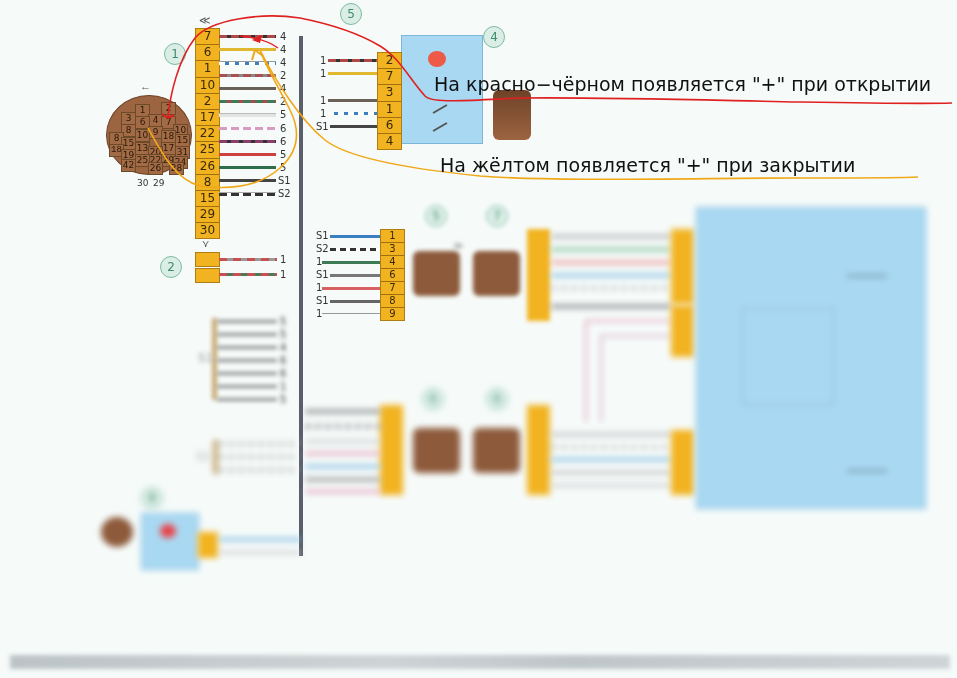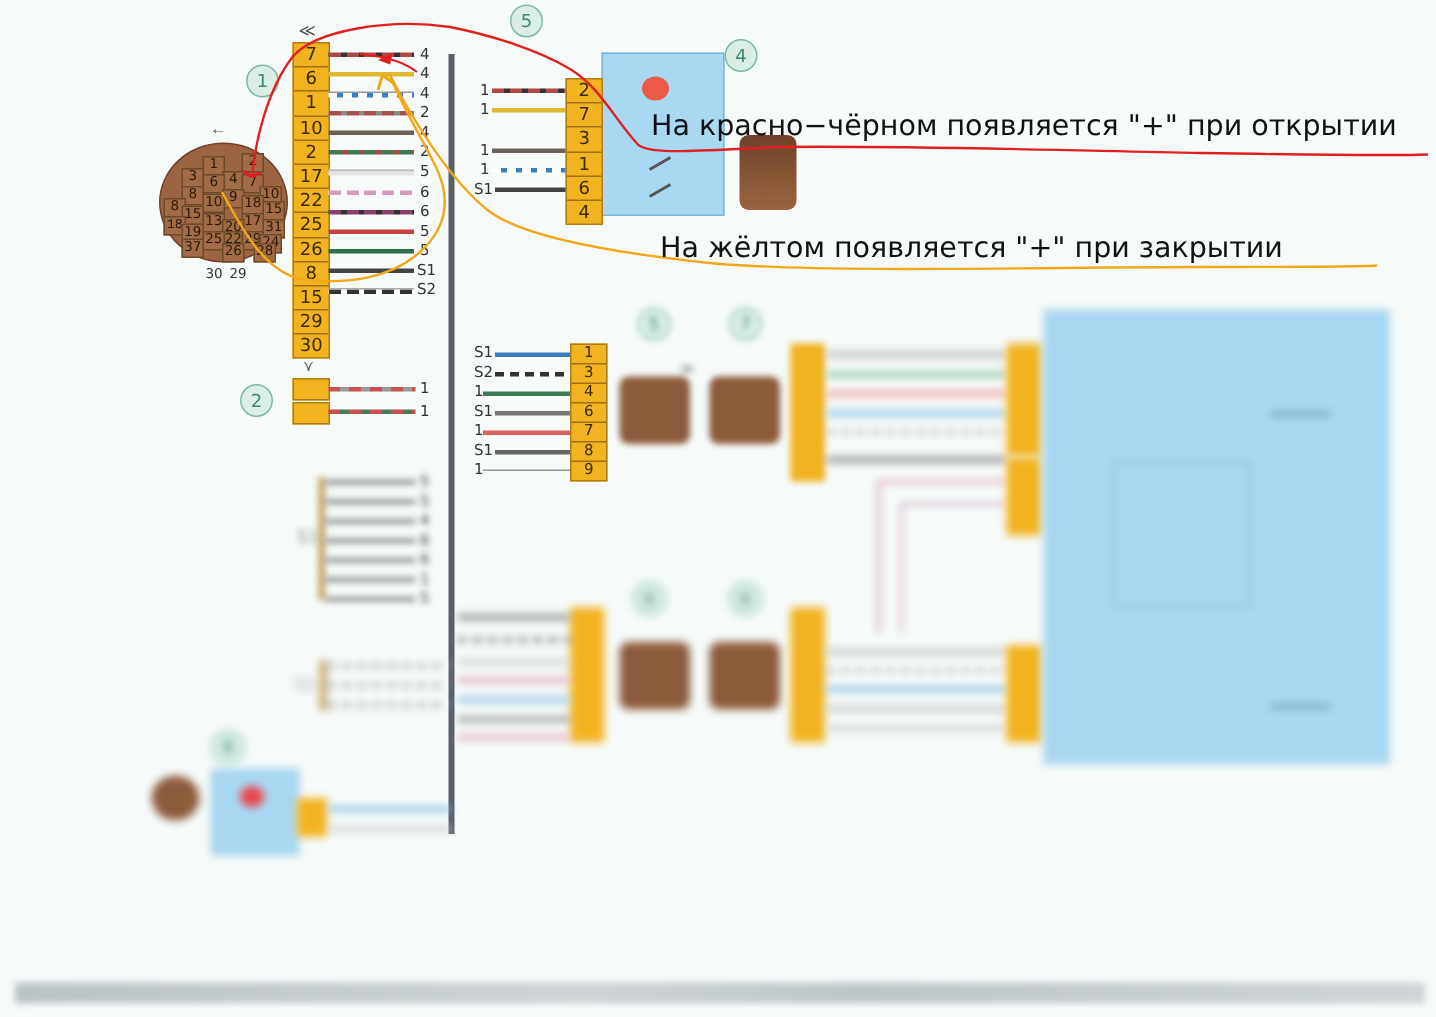--- a/index.html
+++ b/index.html
@@ -93,21 +93,21 @@
   <div class="rpin" style="left:54px;top:46px;">17</div>
   <div class="rpin" style="left:2px;top:48px;font-family:Liberation Mono, monospace;">18</div>
   <div class="rpin" style="left:14px;top:53px;">19</div>
   <div class="rpin" style="left:41px;top:50px;">20</div>
   <div class="rpin" style="left:68px;top:50px;">31</div>
   <div class="rpin" style="left:41px;top:58px;">22</div>
   <div class="rpin" style="left:54px;top:58px;">29</div>
   <div class="rpin" style="left:66px;top:60px;">24</div>
   <div class="rpin" style="left:28px;top:58px;">25</div>
   <div class="rpin" style="left:41px;top:66px;">26</div>
-  <div class="rpin" style="left:14px;top:63px;">37</div>
+  <div class="rpin" style="left:14px;top:63px;">42</div>
   <div class="rpin" style="left:62px;top:66px;">28</div>
 </div>
 <div class="wlabel" style="left:137px;top:178px;font-size:9px;">30</div>
 <div class="wlabel" style="left:153px;top:178px;font-size:9px;">29</div>
 
 <div class="badge" style="left:340px;top:3px;">5</div>
 <div class="module" style="left:401px;top:35px;width:80px;height:107px;">
   <div class="abs" style="left:26px;top:15px;width:18px;height:16px;border-radius:50%;background:#ee5a48;"></div>
   <div class="abs" style="left:30px;top:72px;width:16px;height:2px;background:#555;transform:rotate(-30deg);"></div>
   <div class="abs" style="left:30px;top:90px;width:16px;height:2px;background:#555;transform:rotate(-30deg);"></div>

